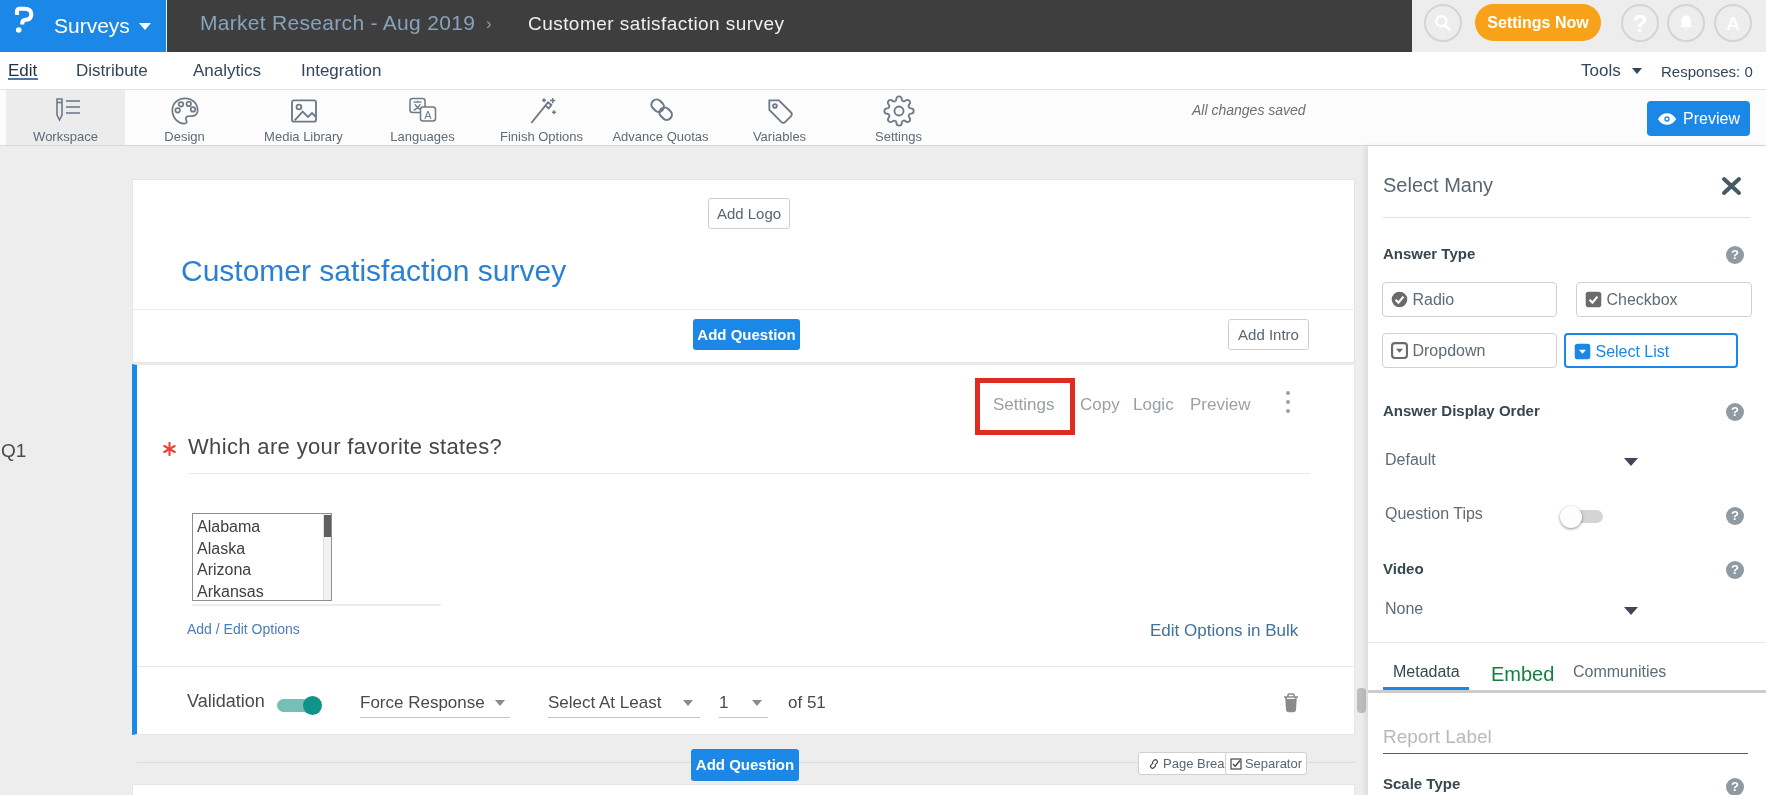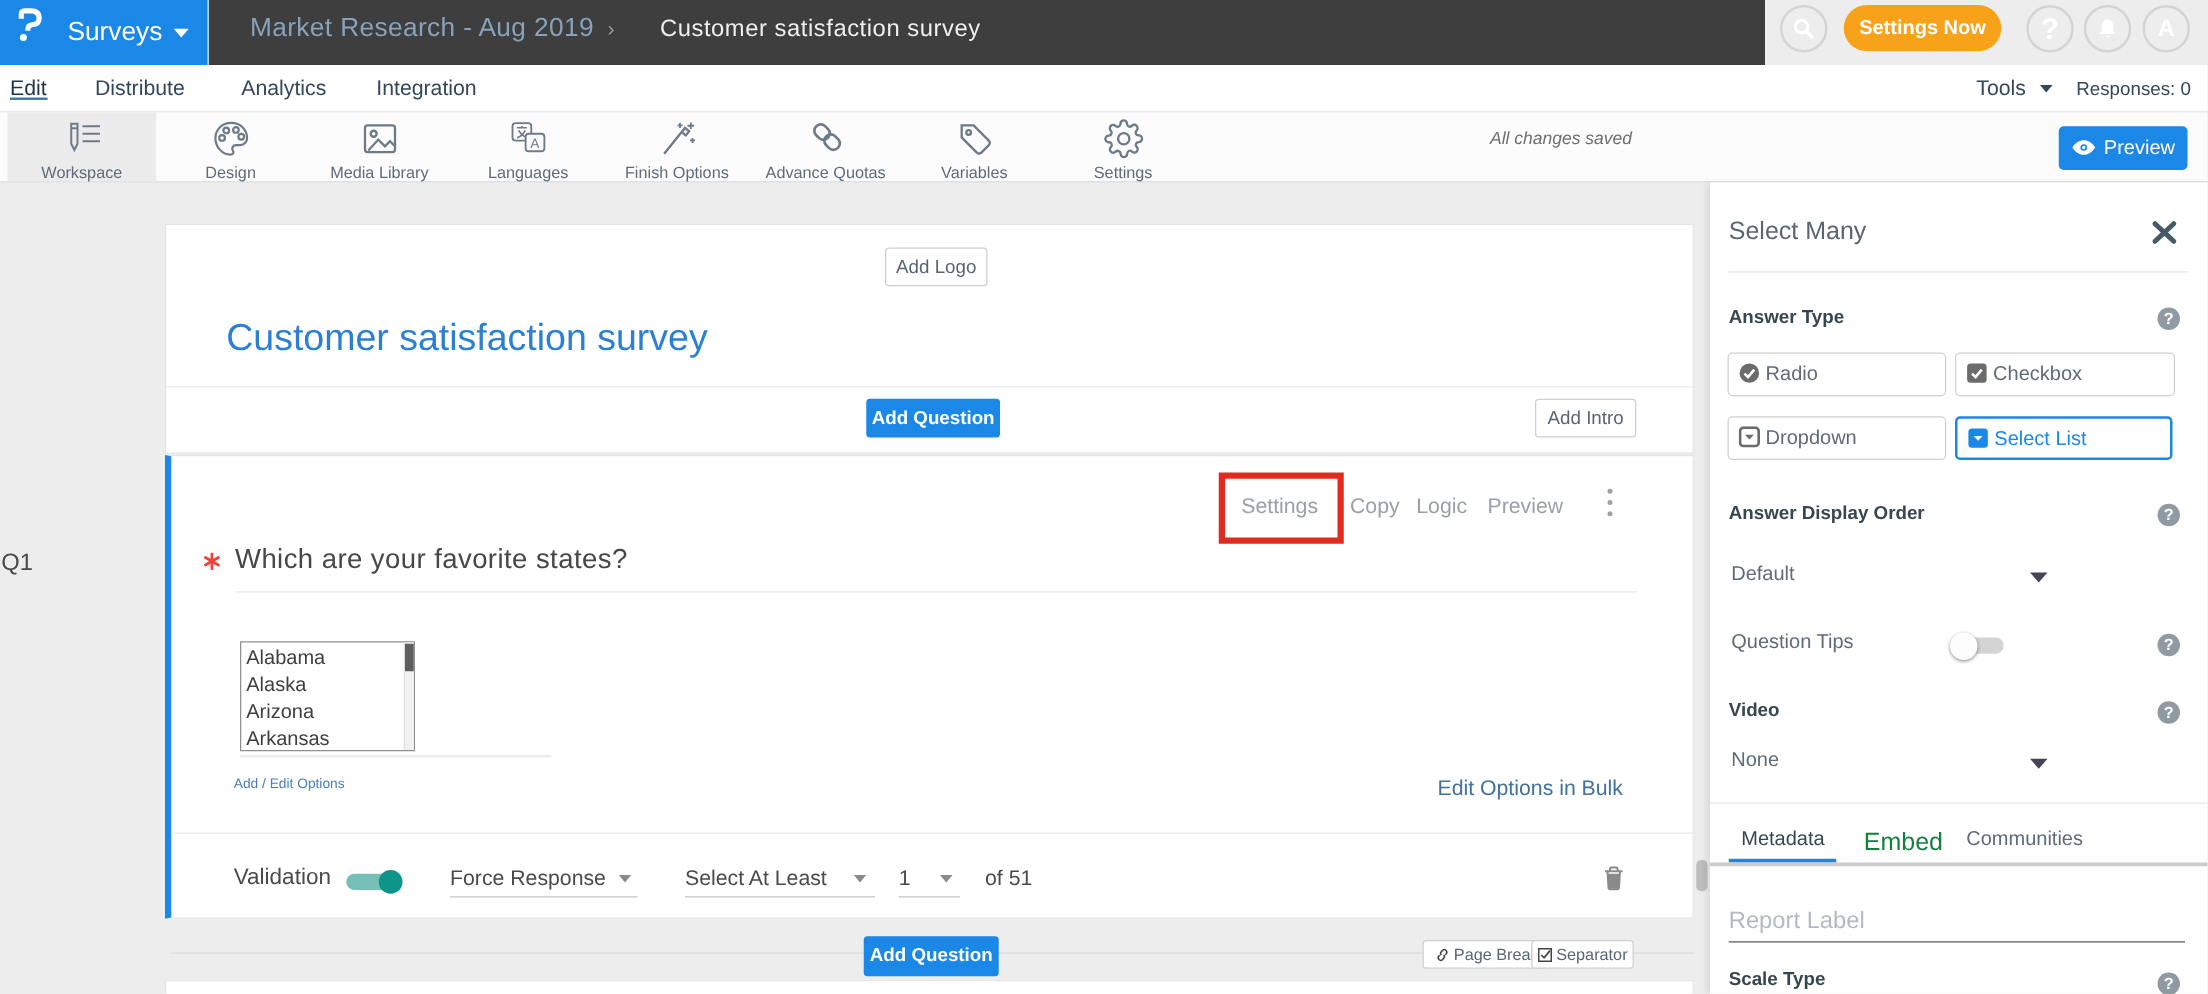--- a/index.html
+++ b/index.html
@@ -181,21 +181,21 @@
     <span class="abs" style="left:51px;top:69px;font-size:22px;letter-spacing:0.35px;color:#474747">Which are your favorite states?</span>
     <div class="abs" style="left:51px;top:108px;width:1122px;height:1px;background:#e9e9e9"></div>
 
     <div class="abs" style="left:55px;top:148px;width:140px;height:88px;border:1px solid #8f8f8f;background:#fff">
       <div style="padding:2px 0 0 4px;font-size:16px;line-height:21.5px;color:#3f3f3f">Alabama<br>Alaska<br>Arizona<br>Arkansas</div>
       <div class="abs" style="right:0;top:0;width:8px;height:86px;background:#f1f1f1;border-left:1px solid #e0e0e0">
         <div class="abs" style="left:0;top:1px;width:7px;height:22px;background:#5f5f5f"></div>
       </div>
     </div>
     <div class="abs" style="left:55px;top:239px;width:249px;height:2px;background:#ececec"></div>
-    <span class="abs" style="left:50px;top:256px;font-size:11px;color:#4a7dbd">Add / Edit Options</span>
+    <span class="abs" style="left:50px;top:256px;font-size:14px;color:#4a7dbd">Add / Edit Options</span>
     <span class="abs" style="left:1013px;top:256px;font-size:17px;color:#40719f">Edit Options in Bulk</span>
     <div class="abs" style="left:0;top:301px;width:1218px;height:1px;background:#e9e9e9"></div>
 
     <span class="abs" style="left:50px;top:326px;font-size:18px;color:#4a4a4a">Validation</span>
     <div class="abs" style="left:140px;top:334px;width:44px;height:13px;border-radius:7px;background:#76bfb6"></div>
     <div class="abs" style="left:166px;top:331px;width:19px;height:19px;border-radius:50%;background:#0e9488"></div>
     <span class="abs" style="left:223px;top:328px;font-size:17px;color:#4a4a4a">Force Response</span>
     <span class="caret" style="position:absolute;left:358px;top:335px;border-top-color:#8a8a8a;border-left-width:5px;border-right-width:5px;border-top-width:6px"></span>
     <div class="abs" style="left:223px;top:352px;width:150px;height:1px;background:#c4c4c4"></div>
     <span class="abs" style="left:411px;top:328px;font-size:17px;color:#4a4a4a">Select At Least</span>
@@ -235,21 +235,21 @@
   <div class="abs" style="left:15px;top:71px;width:367px;height:1px;background:#e3e3e3"></div>
   <span class="abs" style="left:15px;top:99px;font-size:15px;font-weight:bold;color:#37474f">Answer Type</span>
   <div class="qm" style="left:358px;top:100px"></div>
   <div class="atbtn" style="left:14px;top:136px;width:175px">
     <svg class="ic" width="17" height="17" viewBox="0 0 24 24">
         <circle cx="12" cy="12" r="11" fill="#6b6b6b"></circle>
         <path d="M6.5 12.5 L10.5 16.5 L17.5 8" fill="none" stroke="#fff" stroke-width="3"></path>
       </svg>
     <span>Radio</span>
   </div>
-  <div class="atbtn" style="left:196px;top:136px;width:176px">
+  <div class="atbtn" style="left:208px;top:136px;width:176px">
     <svg class="ic" width="17" height="17" viewBox="0 0 24 24">
         <rect x="1" y="1" width="22" height="22" rx="4" fill="#6b6b6b"></rect>
         <path d="M6.5 12.5 L10.5 16.5 L17.5 8" fill="none" stroke="#fff" stroke-width="3"></path>
       </svg>
     <span>Checkbox</span>
   </div>
   <div class="atbtn" style="left:14px;top:187px;width:175px">
     <svg class="ic" width="17" height="17" viewBox="0 0 24 24">
         <rect x="1.5" y="1.5" width="21" height="21" rx="4" fill="none" stroke="#6b6b6b" stroke-width="3"></rect>
         <path d="M7 9.5 L12 15 L17 9.5 Z" fill="#6b6b6b"></path>

